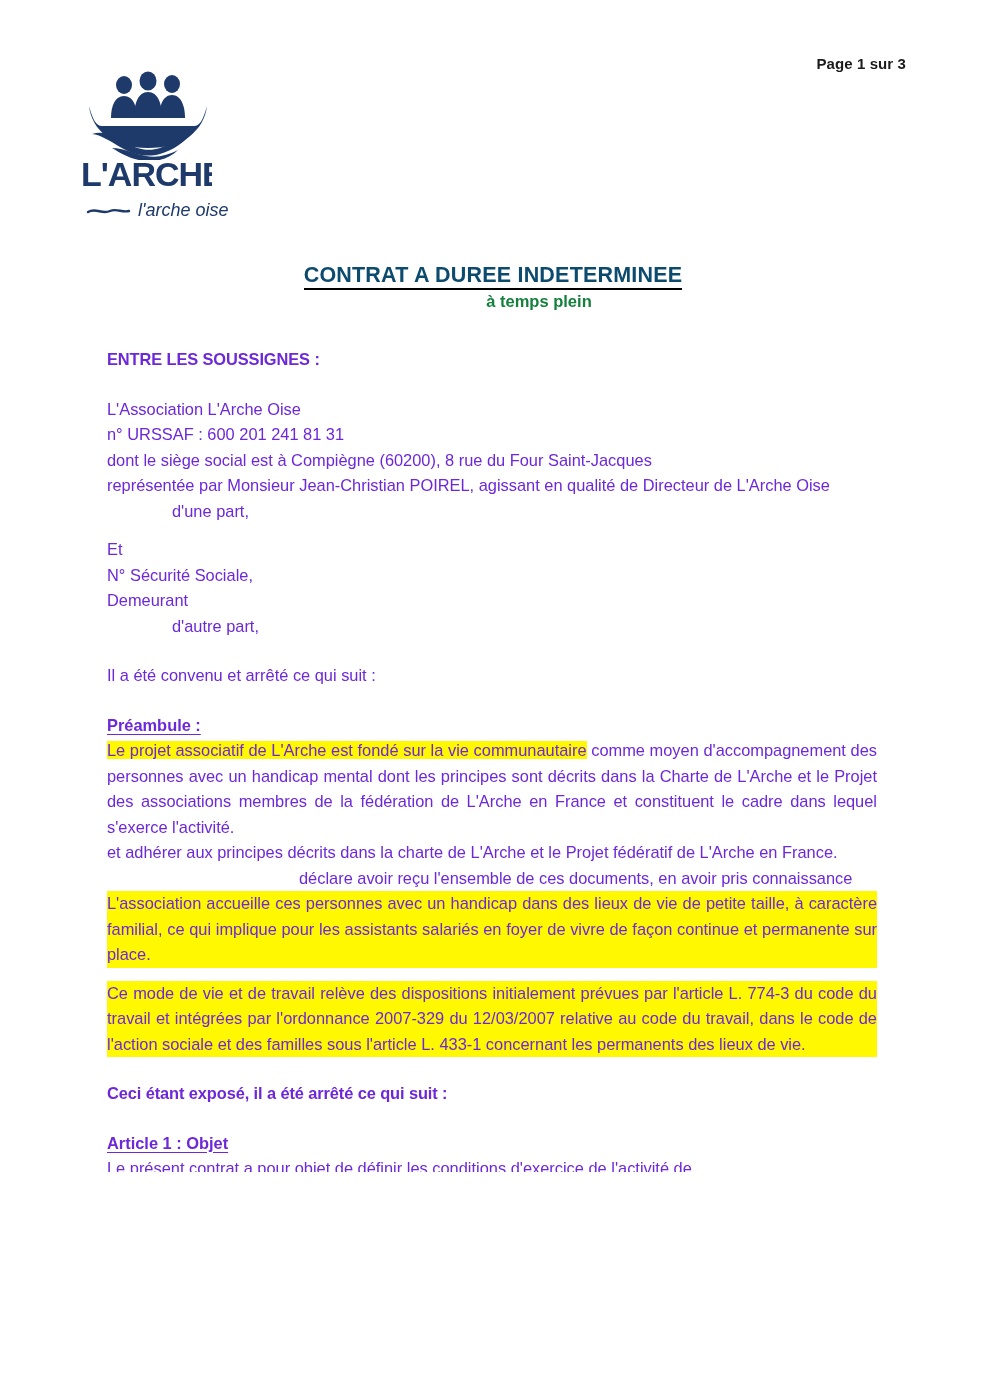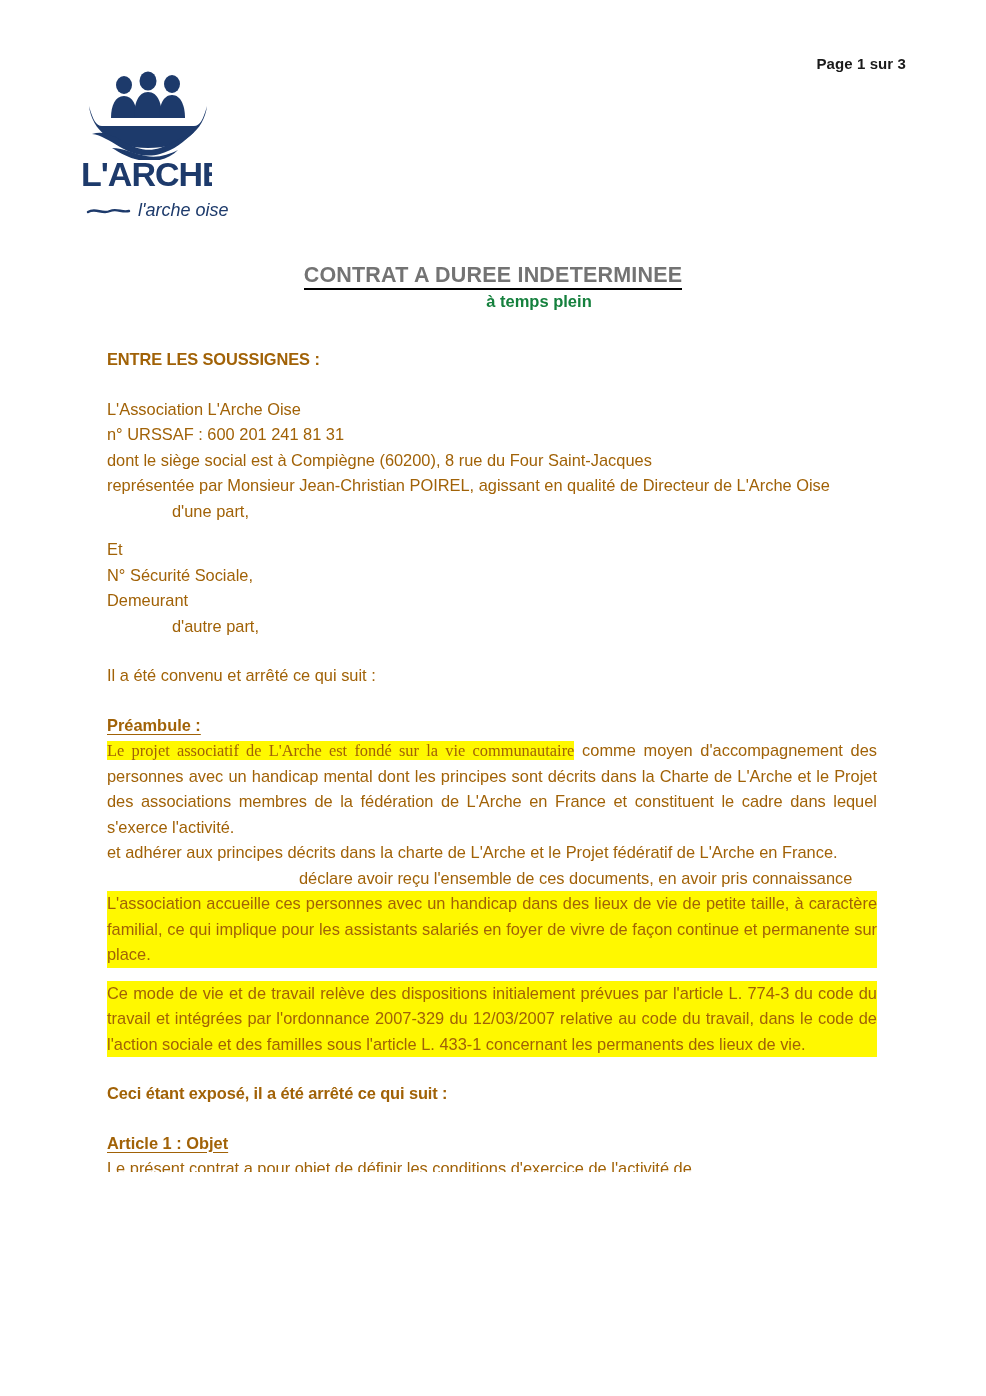--- a/index.html
+++ b/index.html
@@ -50,21 +50,21 @@
   
   .doc-title {
     position: absolute;
     top: 263px;
     left: 0;
     width: 986px;
     text-align: center;
     font-size: 21.5px;
     font-weight: bold;
     letter-spacing: 0.2px;
-    color: #737373;
+    color: #0c4a6e;
   }
   .doc-title span {
     border-bottom: 2px solid #000;
     padding-bottom: 1px;
   }
   .doc-subtitle {
     position: absolute;
     top: 292px;
     left: 0;
     width: 986px;
@@ -76,21 +76,21 @@
   }
 
   
   .body-area {
     position: absolute;
     left: 107px;
     top: 347px;
     width: 770px;
     font-size: 16.4px;
     line-height: 25.5px;
-    color: #a16207;
+    color: #6d28d9;
   }
   .heading-bold {
     font-weight: bold;
     letter-spacing: -0.1px;
   }
   .heading-underline {
     font-weight: bold;
     text-decoration: underline;
     text-underline-offset: 2.5px;
   }
@@ -102,21 +102,20 @@
   .gap-md { height: 24px; }
   .gap-lg { height: 30px; }
 
   .para-just {
     text-align: justify;
     text-align-last: left;
   }
   .hl {
     background: #FFF800;
     box-decoration-break: clone;
-    font-family: Liberation Serif, serif;
     -webkit-box-decoration-break: clone;
   }
   .hl-block {
     background: #FFF800;
     display: block;
   }
   .b { font-weight: normal; margin-top: 48px; }
 
   
   .footer-address {

